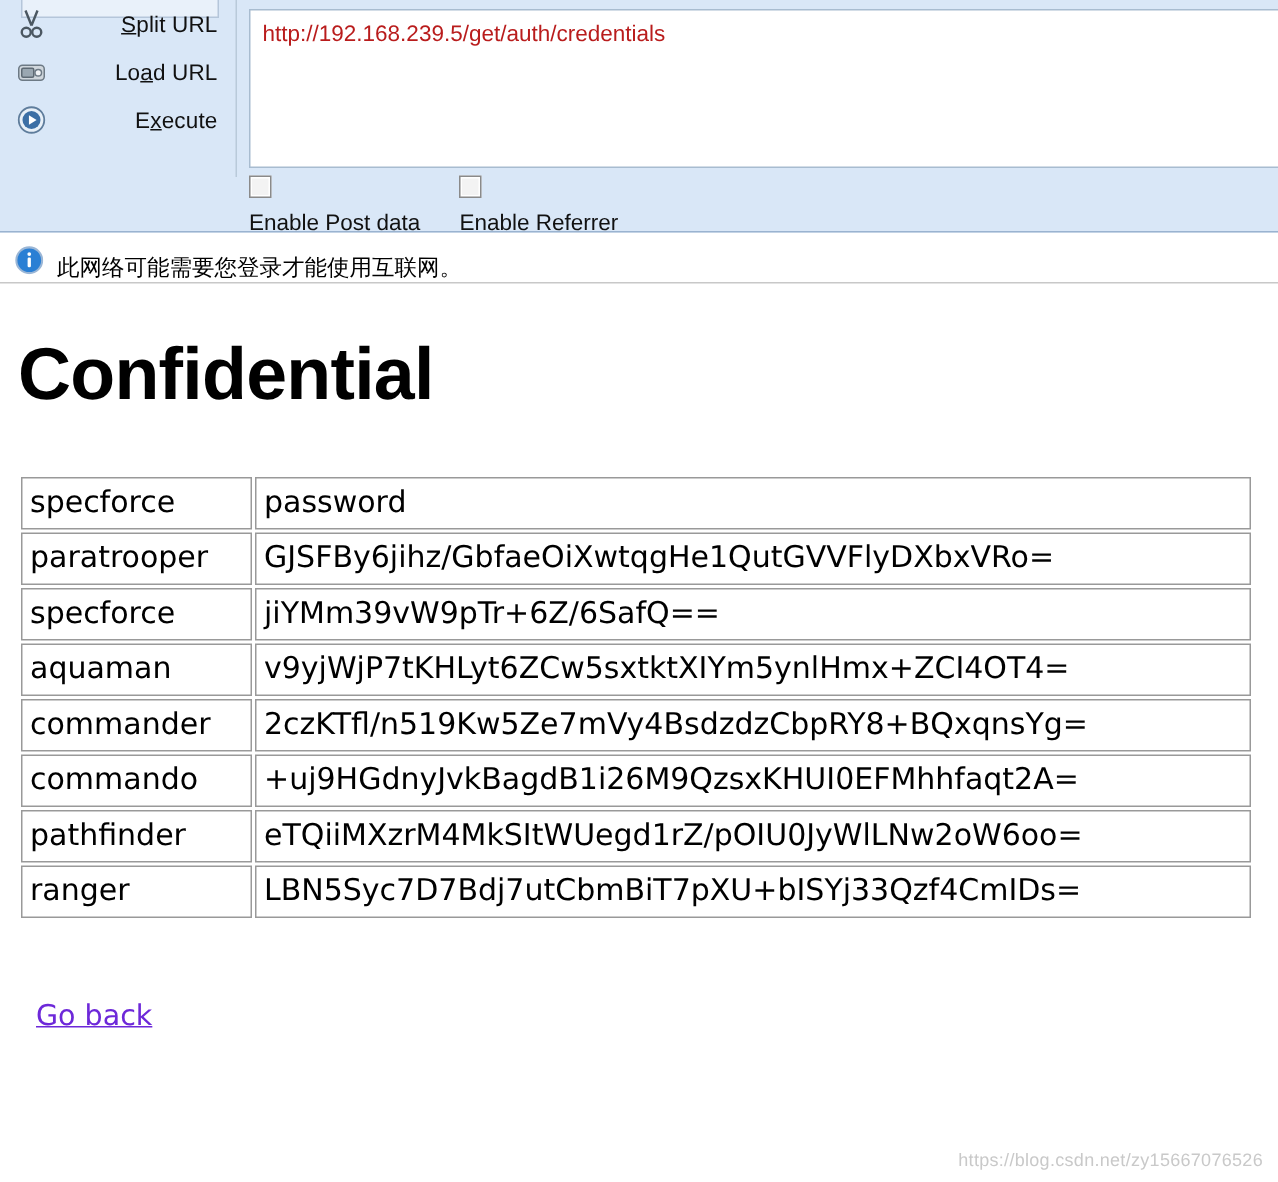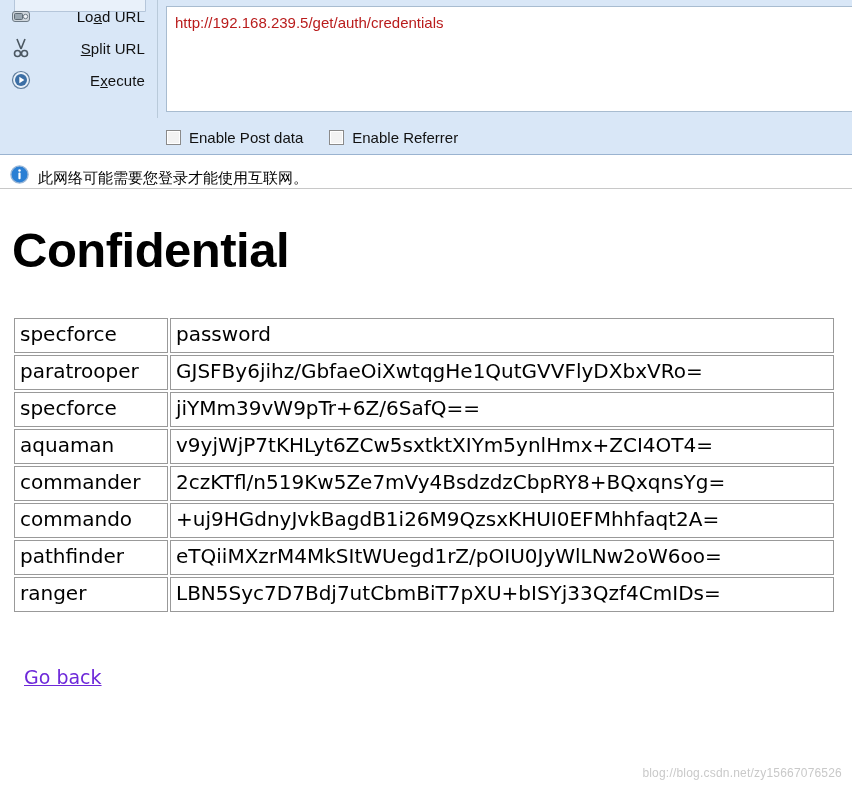--- a/index.html
+++ b/index.html
@@ -97,23 +97,23 @@
     left: 166px;
     top: 122px;
     right: 0;
     height: 30px;
     display: flex;
     align-items: center;
     gap: 26px;
   }
   .hb-check {
     display: flex;
-    align-items: center;
     gap: 8px;
     cursor: default;
+    flex-direction: column;
   }
   .hb-box {
     width: 15px;
     height: 15px;
     border: 1px solid #8a8a8a;
     background: #f3f3f3;
     box-sizing: border-box;
     box-shadow: inset 0 0 0 1px #fff;
   }
   .hb-check span {
@@ -190,41 +190,41 @@
     letter-spacing: 0.2px;
   }
 </style>
 </head>
 <body>
 
 <div id="hackbar">
   <div id="hackbar-tabstub"></div>
 
   <div class="hb-left">
+
+    <div class="hb-cmd">
+      <span class="hb-icon">
+        <svg width="18" height="20" viewBox="0 0 18 20">
+          <path d="M5 1 L9 11 M13 1 L9 11" stroke="#4b5761" stroke-width="1.6" fill="none"></path>
+          <circle cx="5.5" cy="15.5" r="3" fill="none" stroke="#4b5761" stroke-width="1.6"></circle>
+          <circle cx="12.5" cy="15.5" r="3" fill="none" stroke="#4b5761" stroke-width="1.6"></circle>
+        </svg>
+      </span>
+      <span class="hb-label"><span></span><u>S</u><span>plit URL</span></span>
+    </div>
 
     <div class="hb-cmd">
       <span class="hb-icon">
         <svg width="20" height="17" viewBox="0 0 20 17">
           <rect x="1.5" y="3.5" width="17" height="10" rx="2.5" fill="#cfd6dc" stroke="#6d7a85"></rect>
           <rect x="3.5" y="5.5" width="8" height="6" rx="1" fill="#9aa7b1" stroke="#5e6a74"></rect>
           <circle cx="14.5" cy="8.5" r="2.2" fill="#f0f3f6" stroke="#6d7a85"></circle>
         </svg>
       </span>
       <span class="hb-label"><span>Lo</span><u>a</u><span>d URL</span></span>
-    </div>
-
-    <div class="hb-cmd">
-      <span class="hb-icon">
-        <svg width="18" height="20" viewBox="0 0 18 20">
-          <path d="M5 1 L9 11 M13 1 L9 11" stroke="#4b5761" stroke-width="1.6" fill="none"></path>
-          <circle cx="5.5" cy="15.5" r="3" fill="none" stroke="#4b5761" stroke-width="1.6"></circle>
-          <circle cx="12.5" cy="15.5" r="3" fill="none" stroke="#4b5761" stroke-width="1.6"></circle>
-        </svg>
-      </span>
-      <span class="hb-label"><span></span><u>S</u><span>plit URL</span></span>
     </div>
 
     <div class="hb-cmd">
       <span class="hb-icon">
         <svg width="20" height="20" viewBox="0 0 20 20">
           <circle cx="10" cy="10" r="8.5" fill="#e8f0f8" stroke="#5f7d9c" stroke-width="1.2"></circle>
           <circle cx="10" cy="10" r="6" fill="#3c6fa5"></circle>
           <path d="M8.3 6.8 L13.4 10 L8.3 13.2 Z" fill="#ffffff"></path>
         </svg>
       </span>
@@ -297,13 +297,13 @@
           <td>LBN5Syc7D7Bdj7utCbmBiT7pXU+bISYj33Qzf4CmIDs=</td>
         </tr>
       </tbody>
   </table>
 
   <div id="go-back-wrap">
     <a id="go-back" href="#">Go back</a>
   </div>
 </div>
 
-<div id="watermark">blog://blog.csdn.net/zy15667076526</div>
+<div id="watermark">https://blog.csdn.net/zy15667076526</div>
 
 </body></html>

